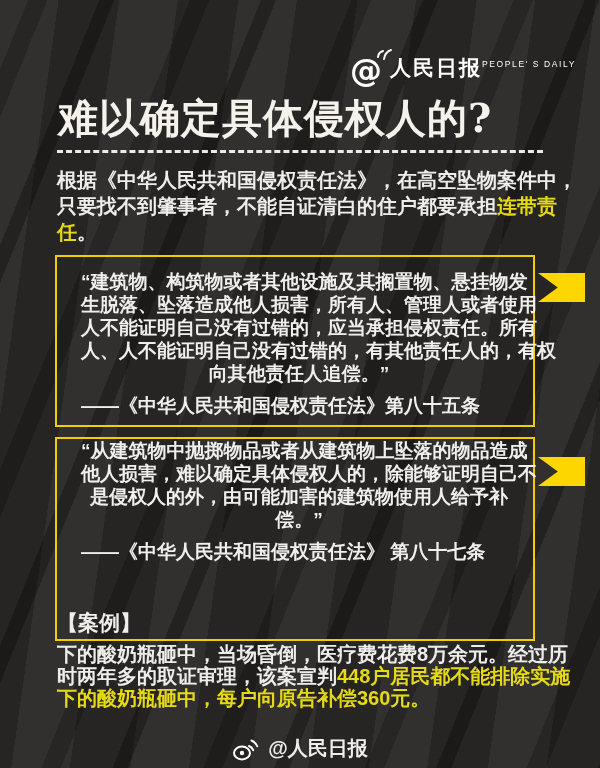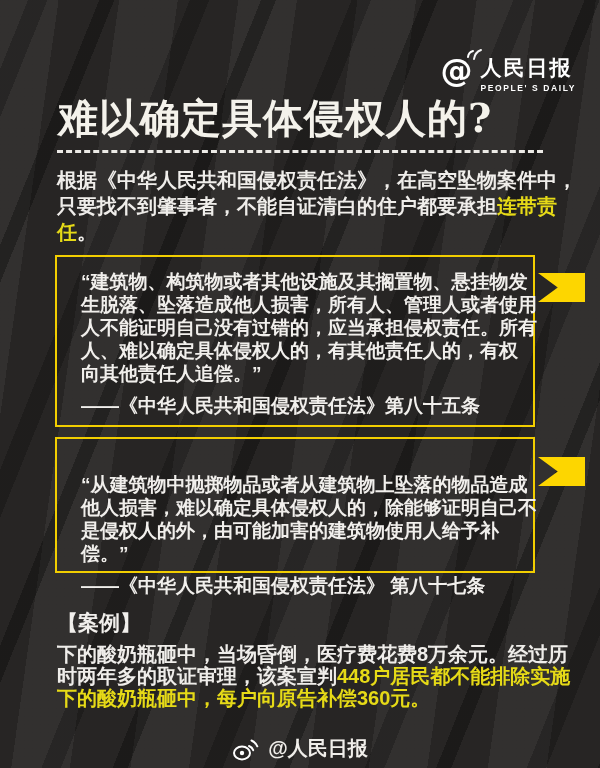--- a/index.html
+++ b/index.html
@@ -11,37 +11,37 @@
       repeating-linear-gradient(112deg, rgba(0,0,0,0) 0 26px, rgba(0,0,0,.22) 26px 44px, rgba(0,0,0,0) 44px 92px, rgba(0,0,0,.30) 92px 106px, rgba(0,0,0,0) 106px 150px),
       repeating-linear-gradient(98deg, rgba(255,255,255,.025) 0 58px, rgba(0,0,0,.14) 58px 118px);
     font-family:"Liberation Sans","DejaVu Sans",sans-serif;
     color:#efedea;
   }
   
   .logo{position:absolute;top:54px;right:24px;display:flex;align-items:flex-start;}
   .at-wrap{position:relative;margin-right:8px;}
   .at{font-family:"DejaVu Sans",sans-serif;font-weight:700;font-size:32px;line-height:1;color:#ffffff;display:block;}
   .waves{position:absolute;top:-7px;right:-10px;}
-  .brand{display:flex;flex-direction:column;margin-top:2px;}
+  .brand{display:flex;flex-direction:row;margin-top:2px;}
   .brand-cn{font-size:21px;font-weight:800;letter-spacing:2px;color:#ffffff;line-height:1.15;white-space:nowrap;}
-  .brand-en{font-size:8.5px;font-weight:700;letter-spacing:1.6px;color:#ffffff;margin-top:3px;white-space:nowrap;}
+  .brand-en{font-size:8.5px;font-weight:400;letter-spacing:1.6px;color:#ffffff;margin-top:3px;white-space:nowrap;}
   
   .title{position:absolute;top:96px;left:58px;margin:0;font-family:"DejaVu Serif","Liberation Serif",serif;
     font-weight:700;font-size:40px;line-height:1.1;color:#f4f2eb;letter-spacing:1px;white-space:nowrap;}
   .divider{position:absolute;top:150px;left:57px;width:486px;height:0;border-top:3px dashed #eceae6;}
   
   .intro{position:absolute;top:167px;left:57px;width:490px;font-size:20px;line-height:26px;font-weight:600;}
   .line{white-space:nowrap;}
   .yl{color:#e6da17;}
   
   .law-box{position:absolute;left:55px;width:480px;box-sizing:border-box;border:2px solid #f2ce00;
     font-size:19px;line-height:23px;font-weight:600;color:#f1efec;}
   .box1{top:255px;height:172px;padding:13px 16px 0 24px;}
-  .box2{top:437px;height:136px;padding:34px 16px 0 24px;}
-  .qline{white-space:nowrap;}
+  .box2{top:437px;height:204px;padding:0 16px 0 24px;}
+  .qline{white-space:nowrap;text-align:center;}
   .qsource{margin-top:9px;white-space:nowrap;}
   .ribbon{position:absolute;right:-52px;width:47px;height:29px;background:#fdd600;
     clip-path:polygon(0 0,100% 0,100% 100%,0 100%,42% 50%);}
   .box1 .ribbon{top:16px;}
   .box2 .ribbon{top:18px;}
   
   .case-label{position:absolute;top:609px;left:57px;font-size:21px;font-weight:600;color:#f1efec;white-space:nowrap;}
   .case-para{position:absolute;top:643px;left:57px;width:500px;font-size:20px;line-height:22px;font-weight:600;}
   
   .footer{position:absolute;top:735px;left:0;width:600px;display:flex;align-items:center;justify-content:center;gap:8px;}
@@ -73,21 +73,21 @@
     <div class="line"><span>根据《中华人民共和国侵权责任法》，在高空坠物案件中，</span></div>
     <div class="line"><span>只要找不到肇事者，不能自证清白的住户都要承担</span><span class="yl">连带责</span></div>
     <div class="line"><span class="yl">任</span><span>。</span></div>
   </div>
 
   <div class="law-box box1">
     <div class="ribbon"></div>
     <div class="qline">“建筑物、构筑物或者其他设施及其搁置物、悬挂物发</div>
     <div class="qline">生脱落、坠落造成他人损害，所有人、管理人或者使用</div>
     <div class="qline">人不能证明自己没有过错的，应当承担侵权责任。所有</div>
-    <div class="qline">人、难以确定具体侵权人的，有其他责任人的，有权</div>
+    <div class="qline">人、人不能证明自己没有过错的，有其他责任人的，有权</div>
     <div class="qline">向其他责任人追偿。”</div>
     <div class="qsource">——《中华人民共和国侵权责任法》第八十五条</div>
   </div>
 
   <div class="law-box box2">
     <div class="ribbon"></div>
     <div class="qline">“从建筑物中抛掷物品或者从建筑物上坠落的物品造成</div>
     <div class="qline">他人损害，难以确定具体侵权人的，除能够证明自己不</div>
     <div class="qline">是侵权人的外，由可能加害的建筑物使用人给予补</div>
     <div class="qline">偿。”</div>

